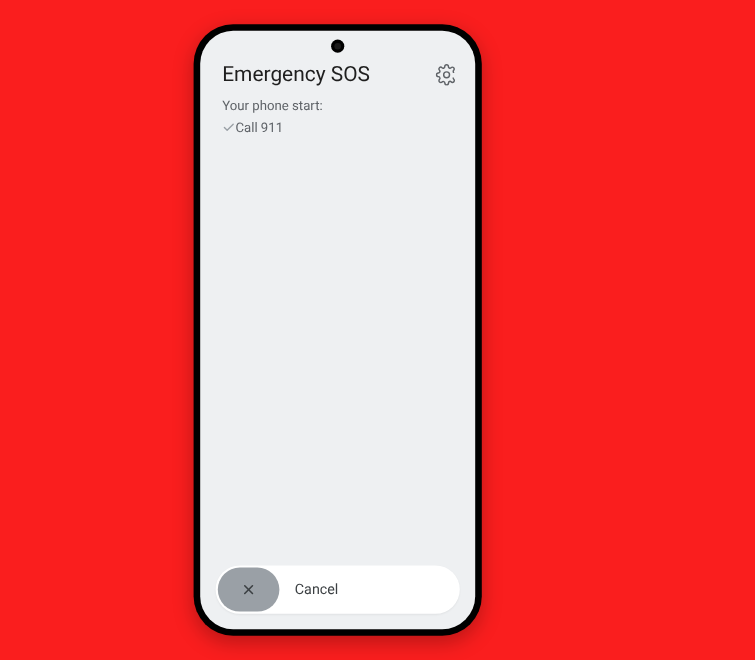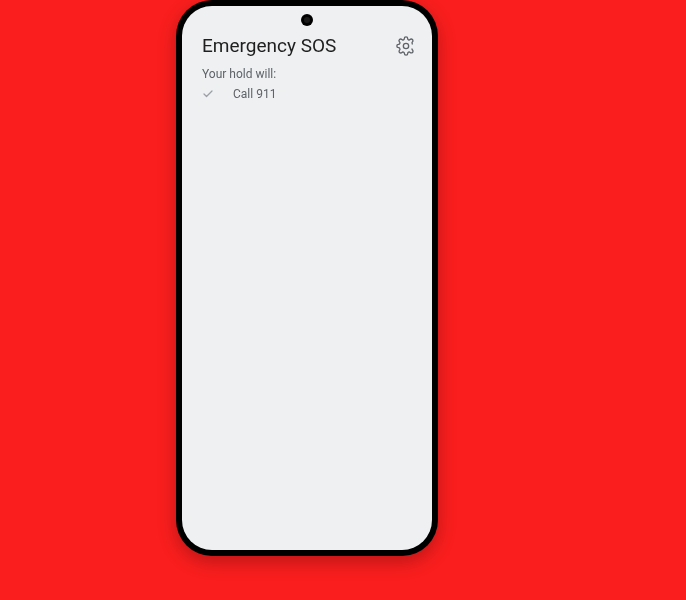--- a/index.html
+++ b/index.html
@@ -9,21 +9,21 @@
     height: 600px;
     background: #fa1e1e;
     font-family: -apple-system, BlinkMacSystemFont, "Segoe UI", Roboto, Helvetica, Arial, sans-serif;
     overflow: hidden;
   }
   .stage {
     width: 614px;
     height: 600px;
     position: relative;
     display: flex;
-    align-items: flex-start;
+    align-items: center;
     justify-content: center;
   }
   .phone {
     width: 262px;
     height: 556px;
     background: #000;
     border-radius: 36px;
     box-shadow: 0 6px 18px rgba(0,0,0,0.25);
     position: relative;
     padding: 6px;
@@ -78,21 +78,21 @@
     font-size: 12px;
     color: #5f6368;
     padding: 10px 20px 0 20px;
   }
   .action-list {
     padding: 6px 20px 0 20px;
   }
   .action-item {
     display: flex;
     align-items: center;
-    gap: 19px;
+    gap: 0;
     font-size: 12px;
     color: #5f6368;
   }
   .check {
     width: 12px;
     height: 12px;
     color: #9aa0a6;
     flex-shrink: 0;
   }
   .center-area {
@@ -162,28 +162,37 @@
       <div class="header">
         <div class="title">Emergency SOS</div>
         <div class="gear">
           <svg viewBox="0 0 24 24" fill="none" stroke="currentColor" stroke-width="1.6">
             <circle cx="12" cy="12" r="3.2"></circle>
             <path d="M19.4 15a1.65 1.65 0 0 0 .33 1.82l.06.06a2 2 0 1 1-2.83 2.83l-.06-.06a1.65 1.65 0 0 0-1.82-.33 1.65 1.65 0 0 0-1 1.51V21a2 2 0 0 1-4 0v-.09A1.65 1.65 0 0 0 9 19.4a1.65 1.65 0 0 0-1.82.33l-.06.06a2 2 0 1 1-2.83-2.83l.06-.06A1.65 1.65 0 0 0 4.6 15a1.65 1.65 0 0 0-1.51-1H3a2 2 0 0 1 0-4h.09A1.65 1.65 0 0 0 4.6 9a1.65 1.65 0 0 0-.33-1.82l-.06-.06a2 2 0 1 1 2.83-2.83l.06.06A1.65 1.65 0 0 0 9 4.6a1.65 1.65 0 0 0 1-1.51V3a2 2 0 0 1 4 0v.09A1.65 1.65 0 0 0 15 4.6a1.65 1.65 0 0 0 1.82-.33l.06-.06a2 2 0 1 1 2.83 2.83l-.06.06A1.65 1.65 0 0 0 19.4 9c.14.34.22.7.22 1.07"></path>
           </svg>
         </div>
       </div>
 
-      <div class="subtitle">Your hold will:</div>
+      <div class="subtitle">Your phone start:</div>
 
       <div class="action-list">
         <div class="action-item">
           <svg class="check" viewBox="0 0 24 24" fill="none" stroke="currentColor" stroke-width="2.5" stroke-linecap="round" stroke-linejoin="round">
             <polyline points="20 6 9 17 4 12"></polyline>
           </svg>
           <span>Call 911</span>
         </div>
       </div>
 
 
+      <div class="bottom-bar">
+        <div class="cancel-knob">
+          <svg viewBox="0 0 24 24" fill="none" stroke="currentColor" stroke-width="2.5" stroke-linecap="round">
+            <line x1="6" y1="6" x2="18" y2="18"></line>
+            <line x1="6" y1="18" x2="18" y2="6"></line>
+          </svg>
+        </div>
+        <span class="cancel-label">Cancel</span>
+      </div>
 
     </div>
   </div>
 </div>
 
 </body></html>

